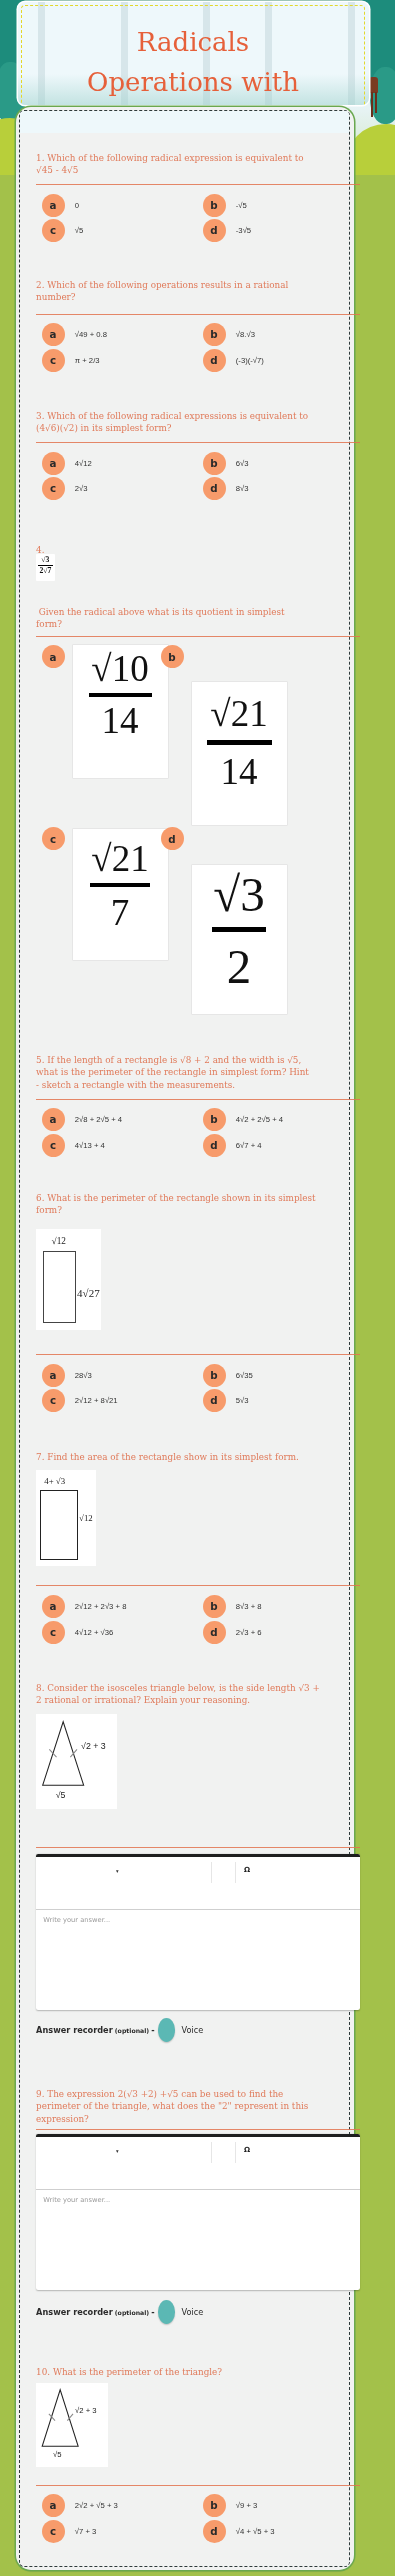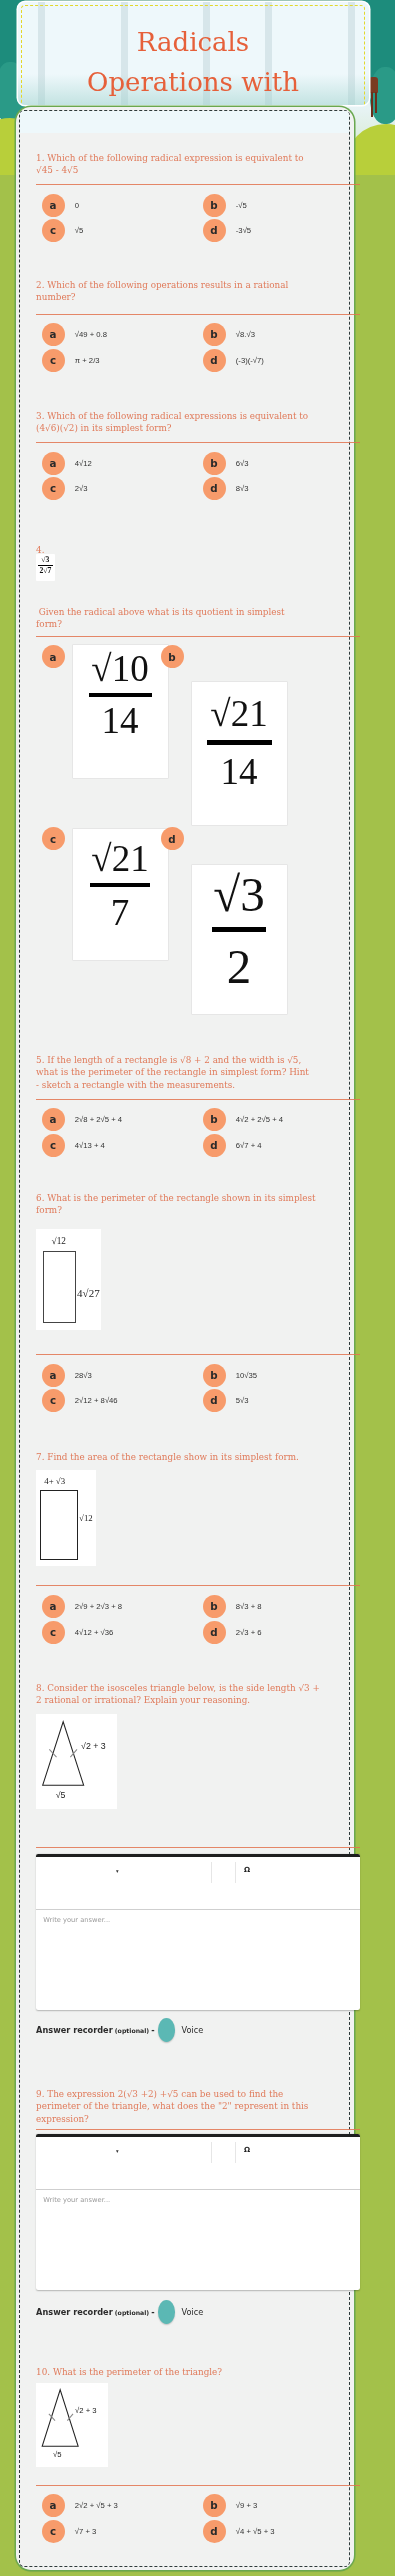--- a/index.html
+++ b/index.html
@@ -288,43 +288,43 @@
     <div style="position:absolute; left:6.7px; top:21.6px; width:31px; height:70px; border:1px solid #444;"></div>
     <div class="figtext" style="left:41px; top:50px; font-size:11px;margin-top:8px;">4√27</div>
   </div>
   <div class="rule" style="top:1247px"></div>
   <div class="opt" style="left:26px; top:1256px">
     <div class="bubble">a</div>
     <span class="opt-text">28√3</span>
   </div>
   <div class="opt" style="left:187px; top:1256px">
     <div class="bubble">b</div>
-    <span class="opt-text">10√35</span>
+    <span class="opt-text">6√35</span>
   </div>
   <div class="opt" style="left:26px; top:1281px">
     <div class="bubble">c</div>
-    <span class="opt-text">2√12 + 8√46</span>
+    <span class="opt-text">2√12 + 8√21</span>
   </div>
   <div class="opt" style="left:187px; top:1281px">
     <div class="bubble">d</div>
     <span class="opt-text">5√3</span>
   </div>
 
   <div class="q" style="top:1344px">
     <div>7.  Find the area of the rectangle show in its simplest form.</div>
   </div>
   <div class="figbox" style="left:20.6px; top:1363px; width:60px; height:96px;">
     <div class="figtext" style="left:8.2px; top:6.2px; font-size:8.8px;">4+ √3</div>
     <div style="position:absolute; left:3.6px; top:19.6px; width:36px; height:68px; border:1px solid #222;"></div>
     <div class="figtext" style="left:43px; top:43px; font-size:8.8px;">√12</div>
   </div>
   <div class="rule" style="top:1478px"></div>
   <div class="opt" style="left:26px; top:1487px">
     <div class="bubble">a</div>
-    <span class="opt-text">2√9 + 2√3 + 8</span>
+    <span class="opt-text">2√12 + 2√3 + 8</span>
   </div>
   <div class="opt" style="left:187px; top:1487px">
     <div class="bubble">b</div>
     <span class="opt-text">8√3 + 8</span>
   </div>
   <div class="opt" style="left:26px; top:1513px">
     <div class="bubble">c</div>
     <span class="opt-text">4√12 + √36</span>
   </div>
   <div class="opt" style="left:187px; top:1513px">

